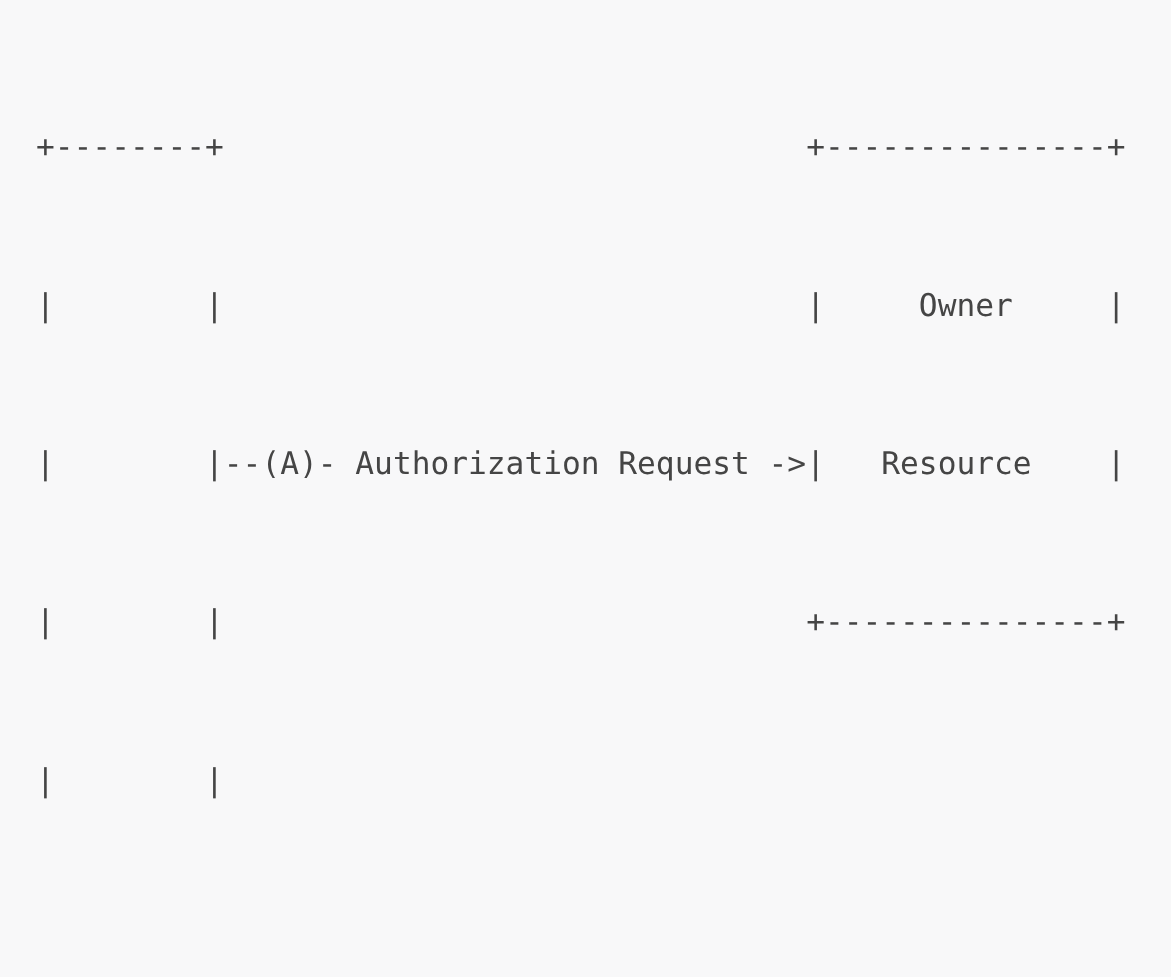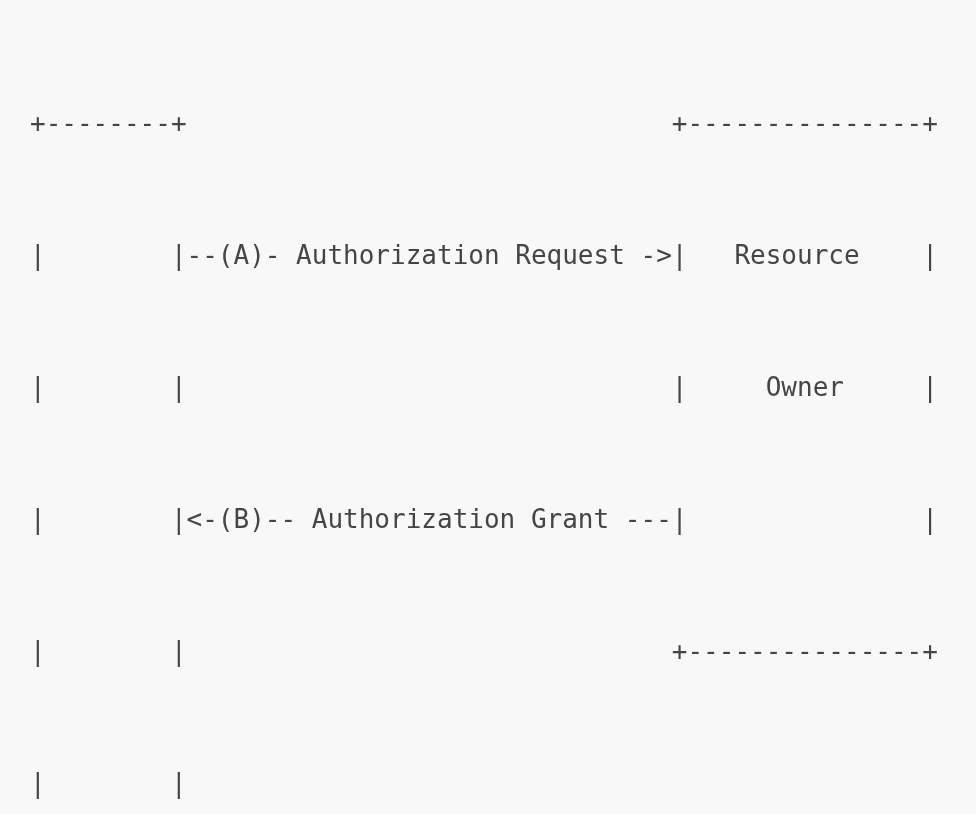--- a/index.html
+++ b/index.html
@@ -25,23 +25,22 @@
   .ascii-line {
     height: 44px;
     white-space: pre;
   }
 </style>
 </head>
 <body style="--bg: #f8f8f9; --fg: #454545;">
 
 <div class="ascii-diagram">
   <div class="ascii-line">+--------+                               +---------------+</div>
+  <div class="ascii-line">|        |                               |     Owner     |</div>
   <div class="ascii-line">|        |--(A)- Authorization Request -&gt;|   Resource    |</div>
-  <div class="ascii-line">|        |                               |     Owner     |</div>
-  <div class="ascii-line">|        |&lt;-(B)-- Authorization Grant ---|               |</div>
   <div class="ascii-line">|        |                               +---------------+</div>
   <div class="ascii-line">|        |</div>
   
   
   
   
   
   
   
   

